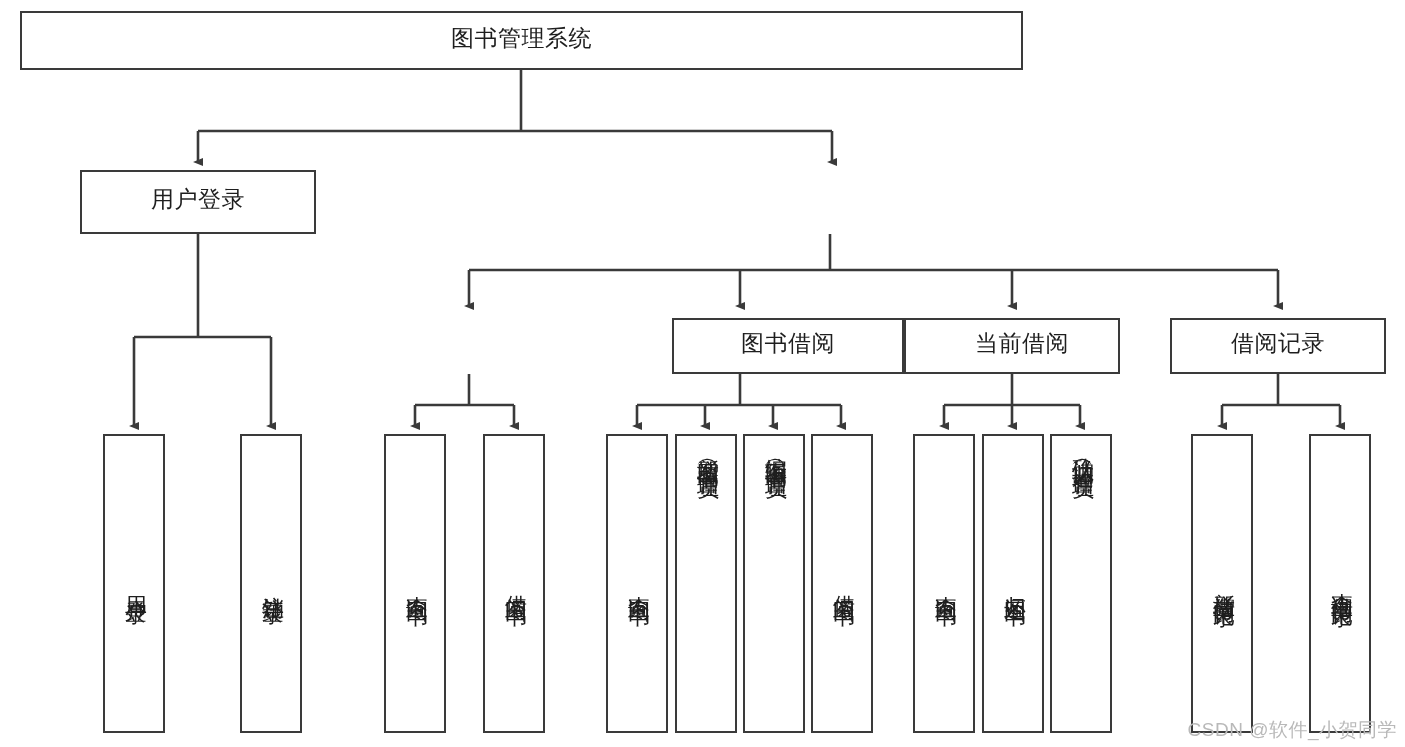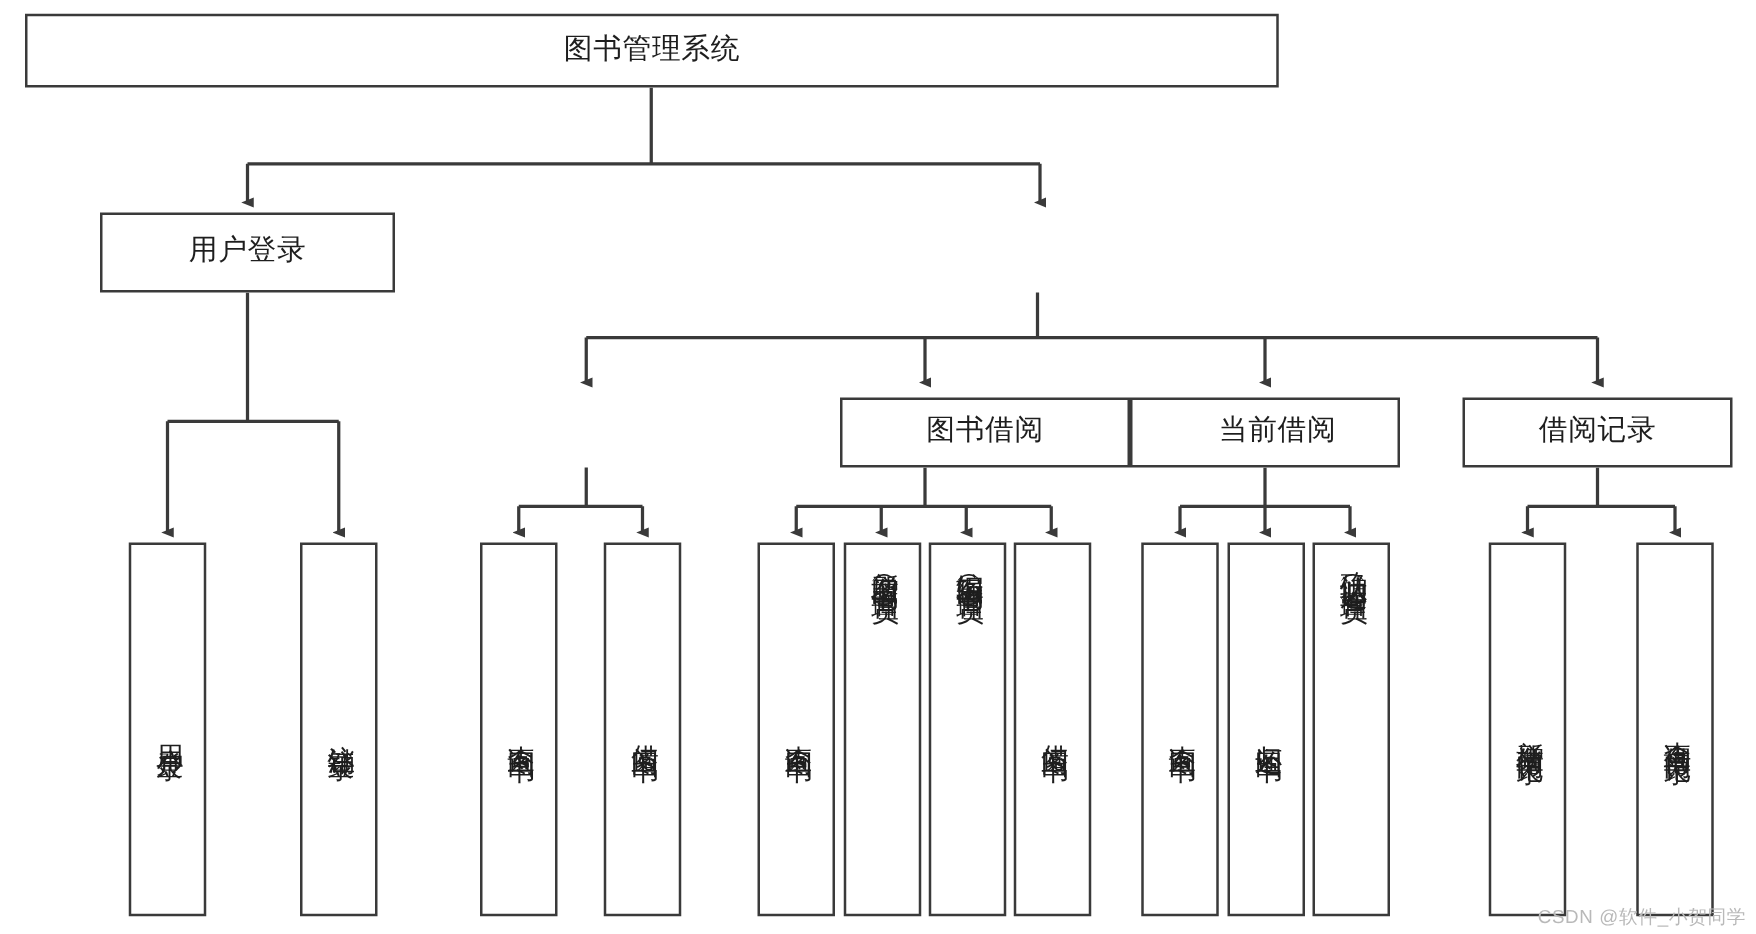--- a/index.html
+++ b/index.html
@@ -71,21 +71,21 @@
   .node.v.top {
     align-items: flex-start;
   }
   .node.v.top .node-label {
     margin-top: 4px;
   }
   #watermark {
     position: absolute;
     right: 8px;
     bottom: 4px;
-    font-size: 15px;
+    font-size: 19px;
     color: #b9b9b9;
     letter-spacing: 0.5px;
     white-space: nowrap;
     z-index: 5;
     text-align: center;
   }
 </style>
 </head>
 <body>
 

